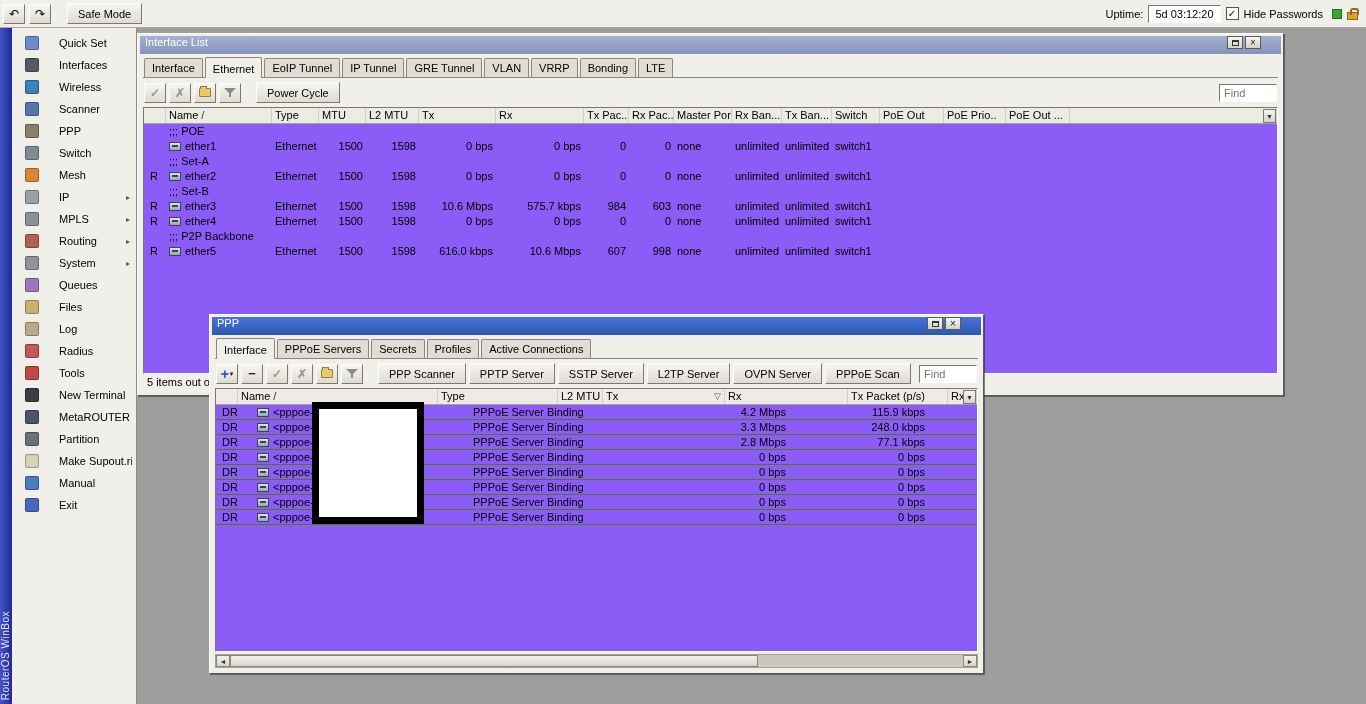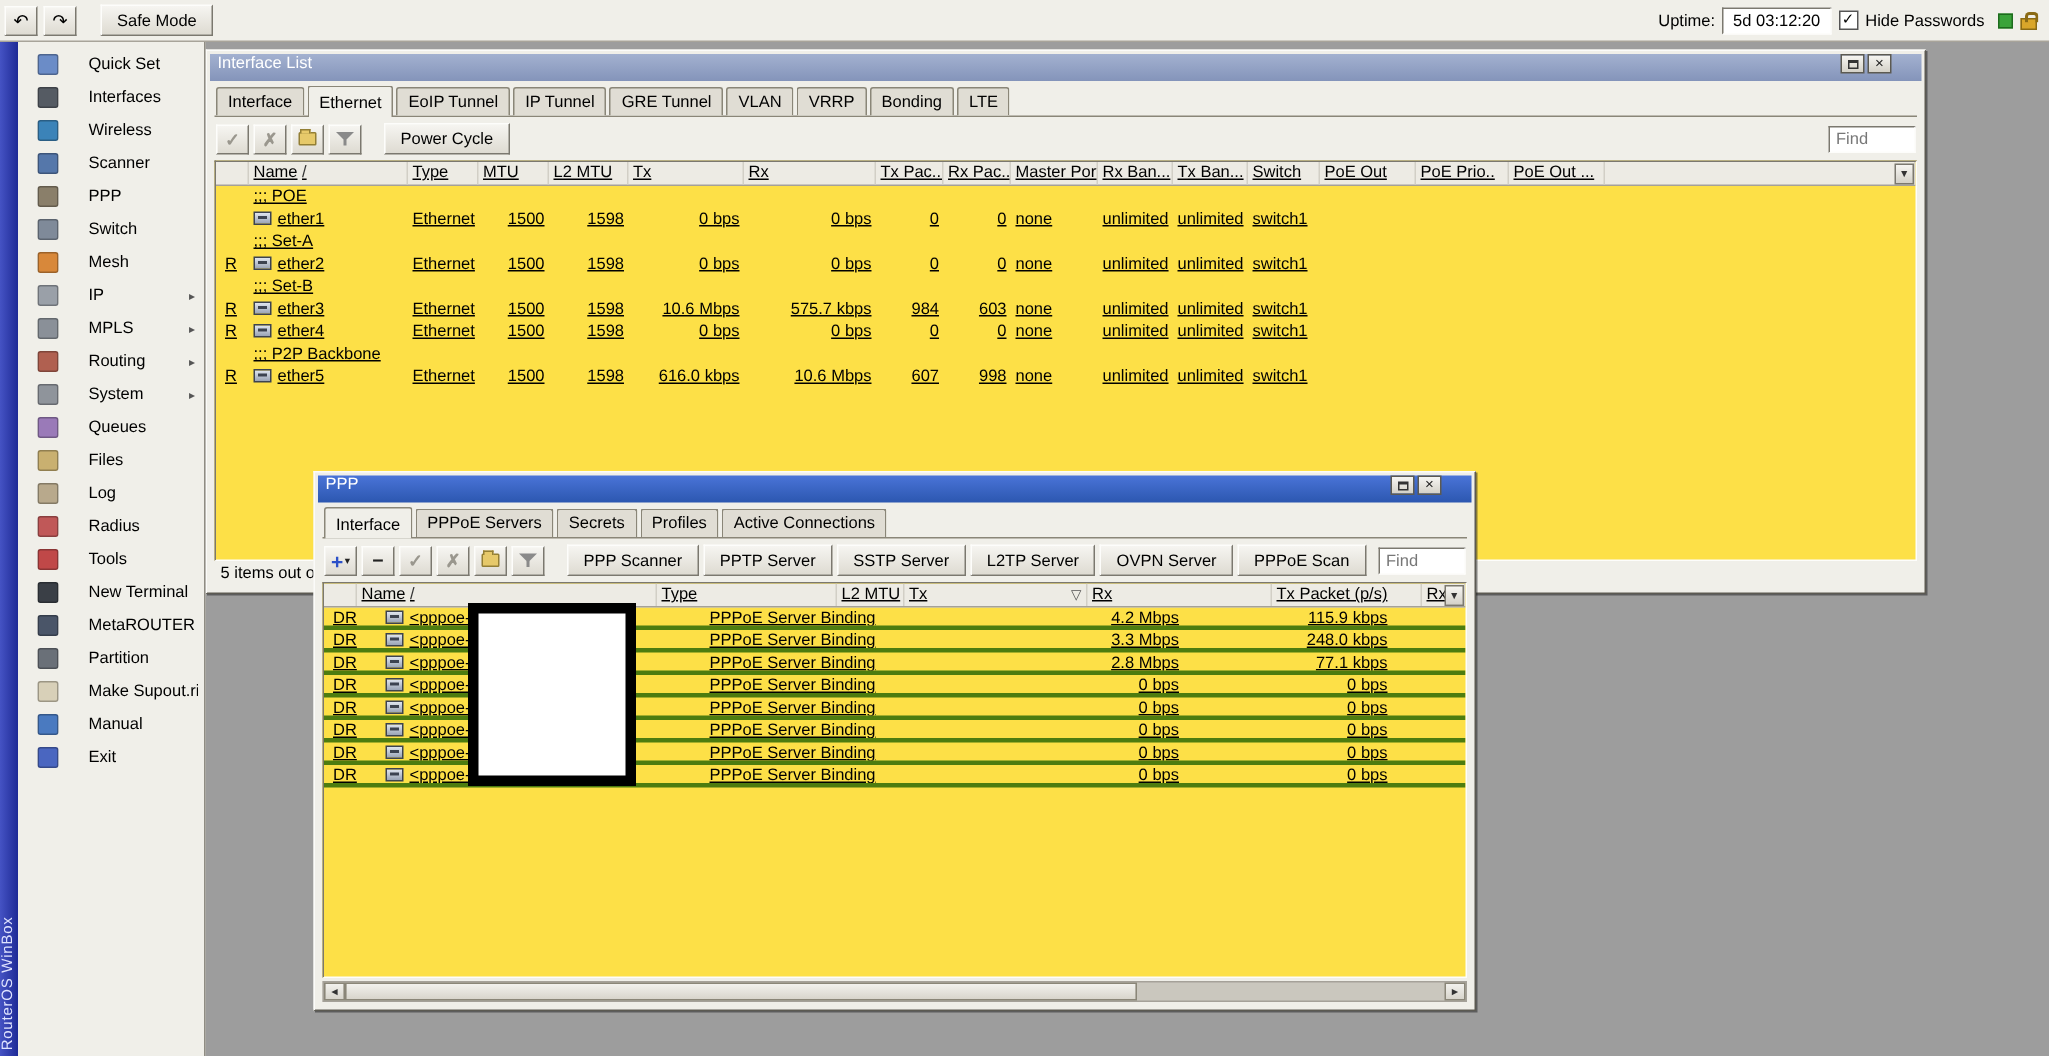--- a/index.html
+++ b/index.html
@@ -56,31 +56,31 @@
   .g-minus{color:#222;font-weight:bold;font-size:13px;line-height:1;}
   .g-caret{font-size:7px;margin-left:1px;color:#222;}
   .folder{width:12px;height:9px;background:#e6c96a;border:1px solid #937f35;position:relative;border-radius:1px;display:inline-block;}
   .folder::before{content:"";position:absolute;top:-3px;left:0;width:5px;height:2px;background:#e6c96a;border:1px solid #937f35;border-bottom:none;}
   .funnel{width:12px;height:11px;position:relative;display:inline-block;}
   .funnel::before{content:"";position:absolute;top:1px;left:0;border-left:6px solid transparent;border-right:6px solid transparent;border-top:6px solid #8a8a8a;}
   .funnel::after{content:"";position:absolute;top:6px;left:5px;width:2px;height:4px;background:#8a8a8a;}
   .gap-l{margin-left:12px;}
 
   
-  .listwrap{flex:1;background:#fde047;border:1px solid;border-color:#7b786f #fdfdfb #fdfdfb #7b786f;position:relative;overflow:hidden;min-height:0;text-decoration:underline;}
+  .listwrap{flex:1;background:#8b5cf6;border:1px solid;border-color:#7b786f #fdfdfb #fdfdfb #7b786f;position:relative;overflow:hidden;min-height:0;}
   .gr{display:grid;height:15px;line-height:14px;}
   .il-grid{grid-template-columns:22px 106px 47px 47px 53px 77px 88px 45px 45px 58px 50px 50px 48px 64px 62px 64px 1fr;}
   .ppp-grid{grid-template-columns:22px 200px 120px 45px 122px 123px 100px 1fr;}
   .gh{background:#edebe4;border-bottom:1px solid #a5a199;height:16px;}
   .gh .c{border-right:1px solid #d2cfc6;}
   .c{padding:0 3px;white-space:nowrap;overflow:hidden;}
   .n{text-align:right;}
   .flagc{padding:0 2px 0 6px;}
   .comment{grid-column:2/-1;}
-  .ppprow{border-bottom:3px solid #4d7c0f;gap:16px;}
+  .ppprow{border-bottom:1px solid #4d7c0f;gap:16px;}
   .sort{margin-left:3px;color:#333;}
   .filtr{float:right;color:#555;font-size:9px;}
   .col-chooser{position:absolute;top:1px;right:1px;width:13px;height:14px;background:linear-gradient(#f6f5f1,#d4d1c8);border:1px solid #7b786f;display:flex;align-items:center;justify-content:center;font-size:7px;color:#333;cursor:default;}
   .eth-icon{display:inline-block;width:12px;height:9px;margin-right:4px;background:linear-gradient(180deg,#dfe5ee,#9aa4b5);border:1px solid #3c4350;vertical-align:-1px;position:relative;}
   .eth-icon::after{content:"";position:absolute;left:2px;top:2px;right:2px;height:2px;background:#3c4350;}
   .statusbar{flex:none;height:16px;padding:2px 4px 0;white-space:nowrap;overflow:hidden;}
   .hscroll{flex:none;height:14px;display:flex;background:#cac7be;border:1px solid #a5a199;margin-top:2px;}
   .sb-btn{width:14px;height:100%;background:linear-gradient(#f2f1ed,#d8d5cc);border:1px solid #8a8678;display:flex;align-items:center;justify-content:center;font-size:7px;color:#333;flex:none;cursor:default;}
   .sb-track{flex:1;position:relative;}
   .sb-thumb{position:absolute;left:0;top:0;bottom:0;width:72%;background:linear-gradient(#f2f1ed,#d8d5cc);border:1px solid #8a8678;}

